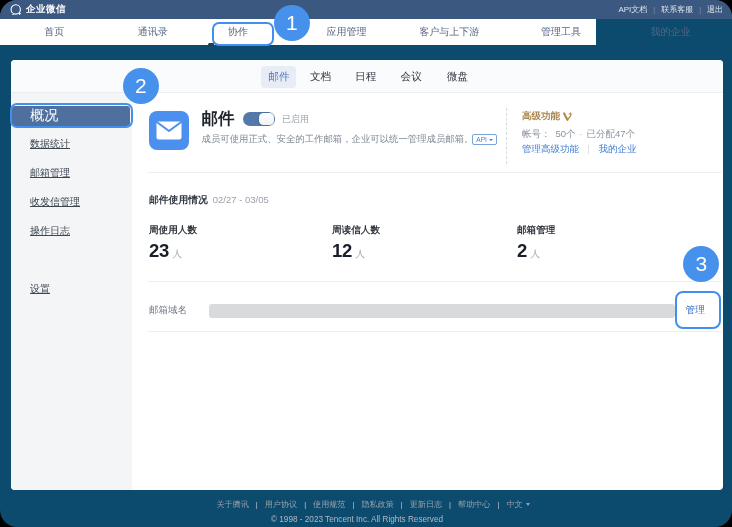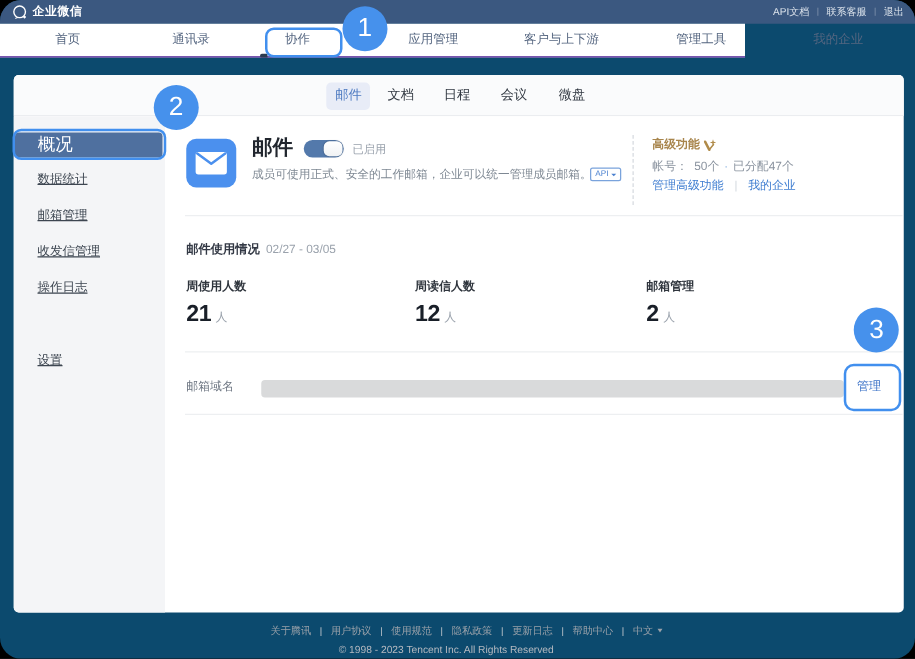--- a/index.html
+++ b/index.html
@@ -162,21 +162,21 @@
     </div>
 
     <div class="hdiv" style="top:112px"></div>
 
     <div class="usage-title">
       <span>邮件使用情况</span><span class="usage-date">02/27 - 03/05</span>
     </div>
     <div class="stat" style="left:138px">
       <div class="stat-label">周使用人数</div>
       <div class="stat-value">
-          <span class="num">21</span>
+          <span class="num">23</span>
           <span class="unit">人</span>
         </div>
     </div>
     <div class="stat" style="left:321px">
       <div class="stat-label">周读信人数</div>
       <div class="stat-value">
           <span class="num">12</span>
           <span class="unit">人</span>
         </div>
     </div>

